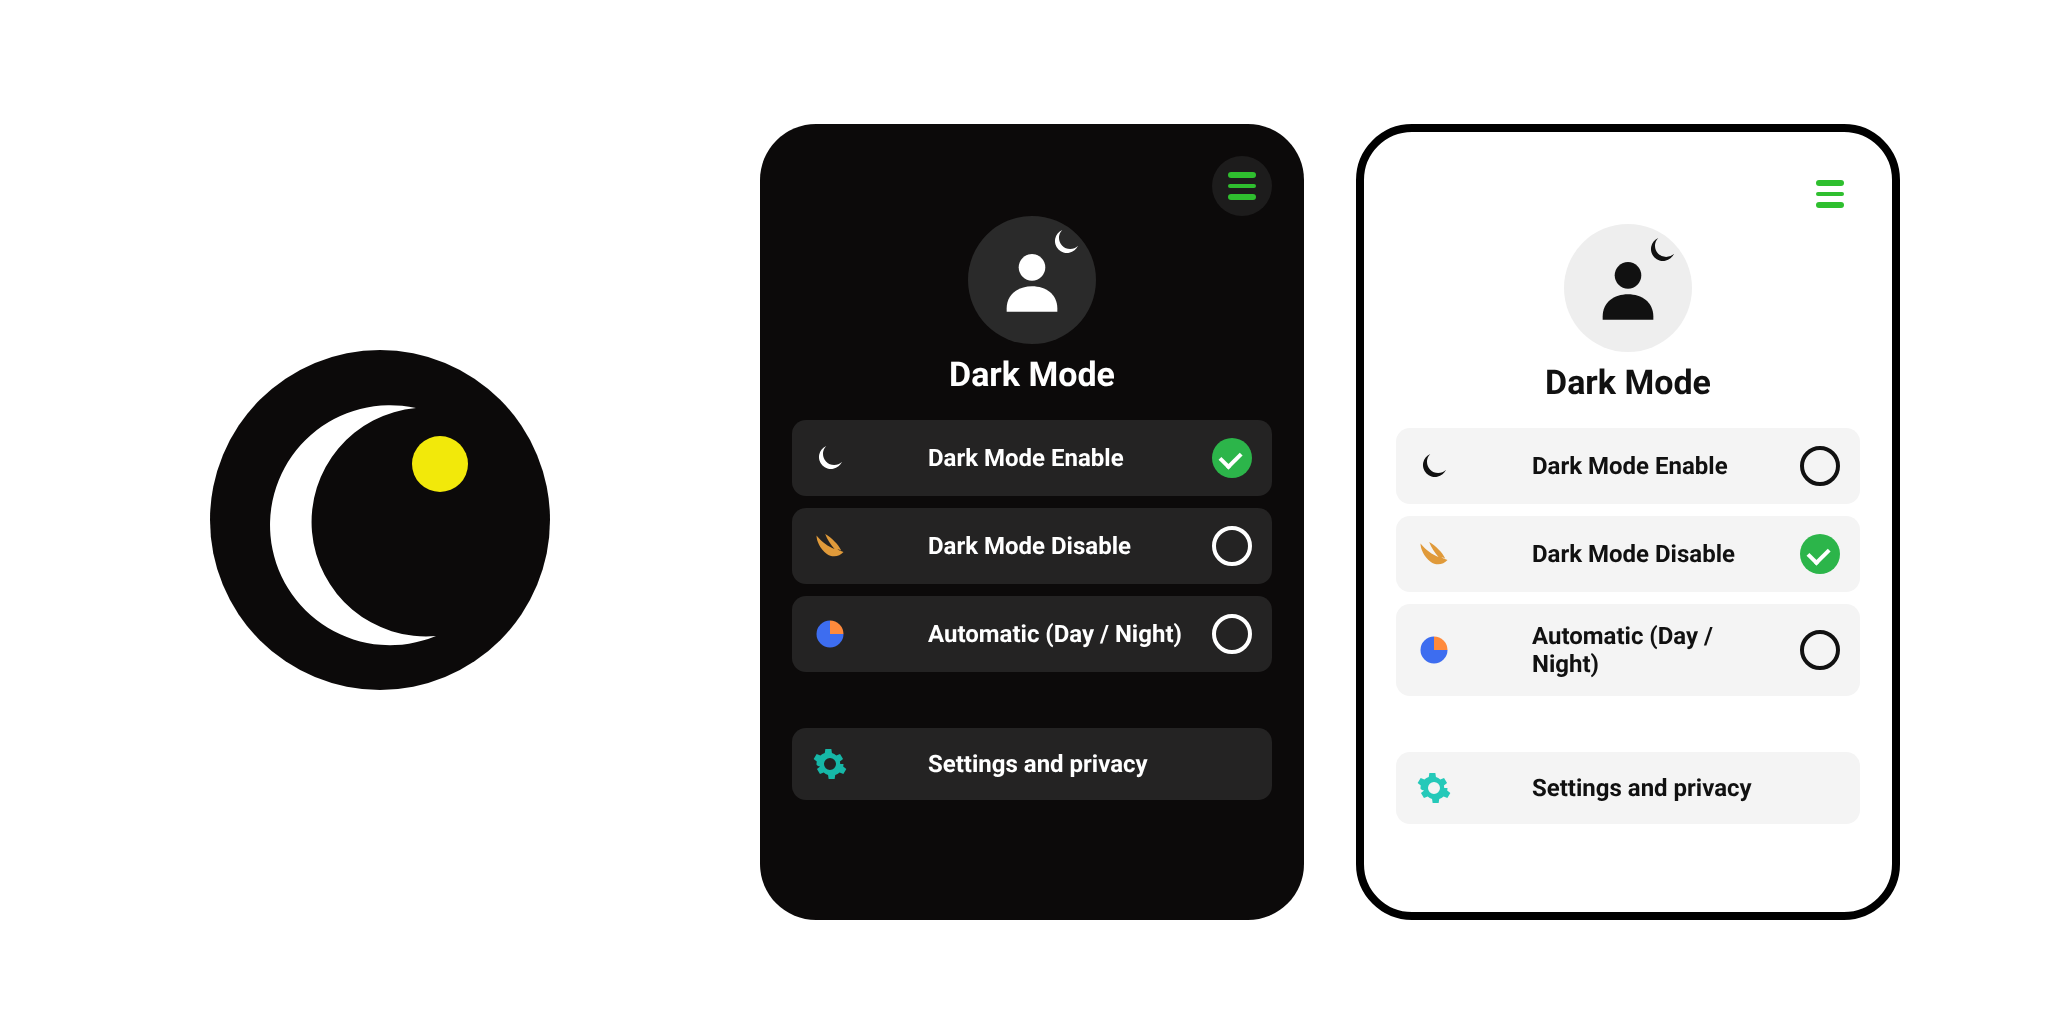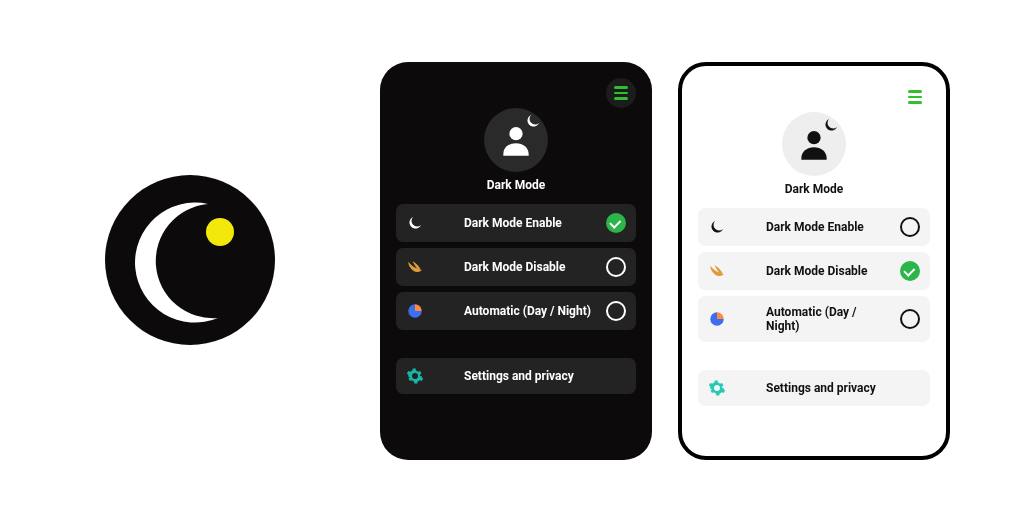--- a/index.html
+++ b/index.html
@@ -61,21 +61,21 @@
   .phone.dark  .avatar { background:#2a2a2a; }
   .phone.light .avatar { background:#eee; }
   .avatar svg { width:38px; height:38px; }
   .avatar .moon-badge{
     position:absolute; top:4px; right:6px;
     width:18px; height:18px;
   }
 
   .section-title{
     text-align:center;
-    font-size:12px; font-weight:700;
+    font-size:17px; font-weight:700;
     margin-bottom:12px;
   }
 
   
   .rows { display:flex; flex-direction:column; gap:6px; }
   .row {
     display:flex; align-items:center;
     padding:9px 10px;
     border-radius:7px;
     font-size:12px; font-weight:700;

